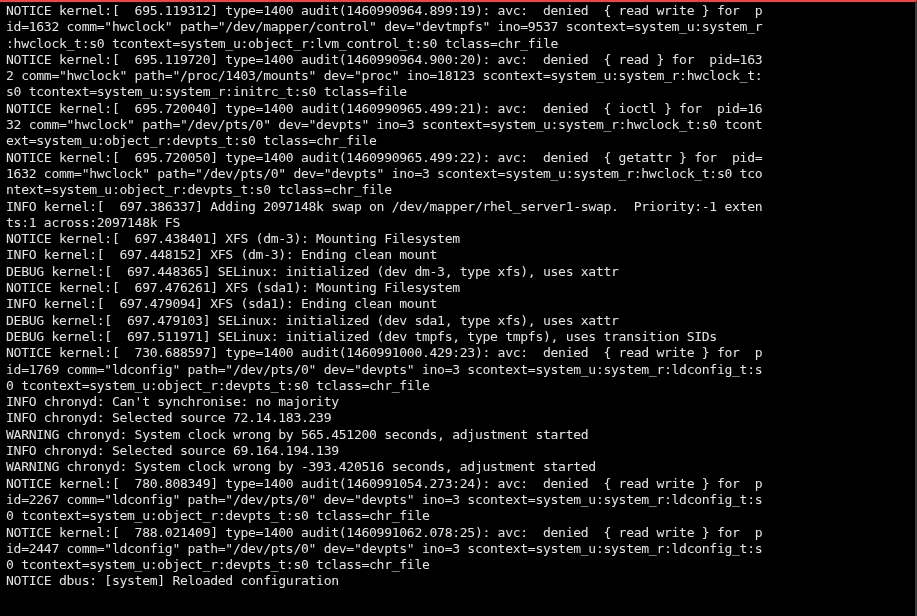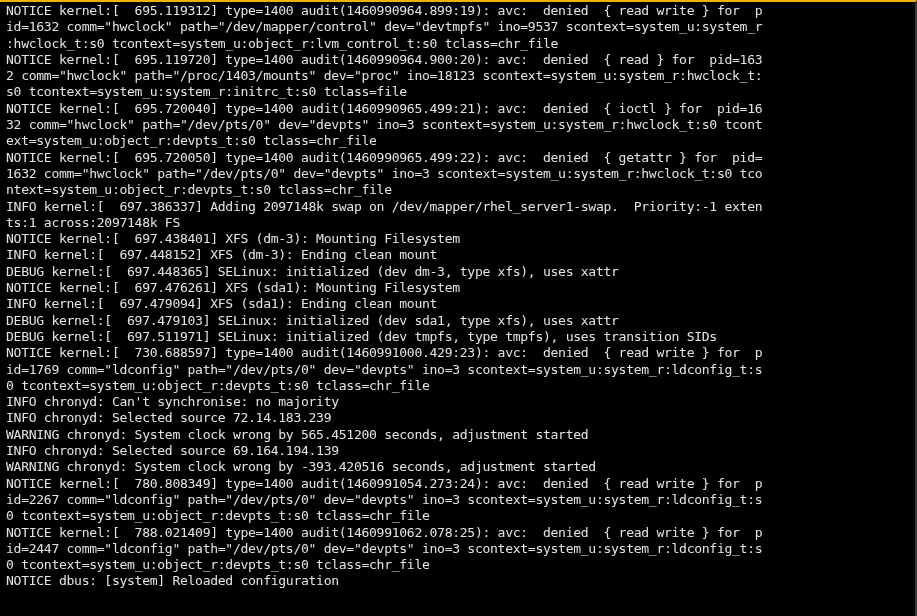--- a/index.html
+++ b/index.html
@@ -14,21 +14,21 @@
     overflow: hidden;
     font-family: "DejaVu Sans Mono", "Liberation Mono", monospace;
   }
 
   #console-screen {
     position: relative;
     width: 917px;
     height: 616px;
     background: #000000;
     box-sizing: border-box;
-    border-top: 2px solid #eab308;
+    border-top: 2px solid #ef4444;
     border-right: 2px solid #3a3a3a;
     overflow: hidden;
   }
 
   #console-log {
     position: absolute;
     left: 6px;
     top: 1px;
     right: 0;
     white-space: pre;

